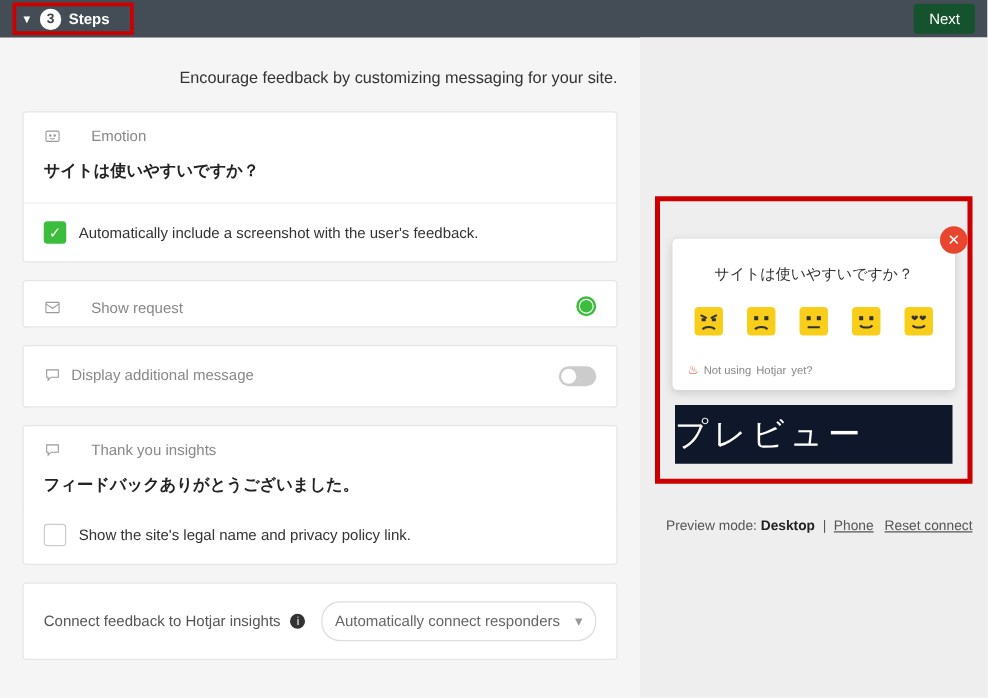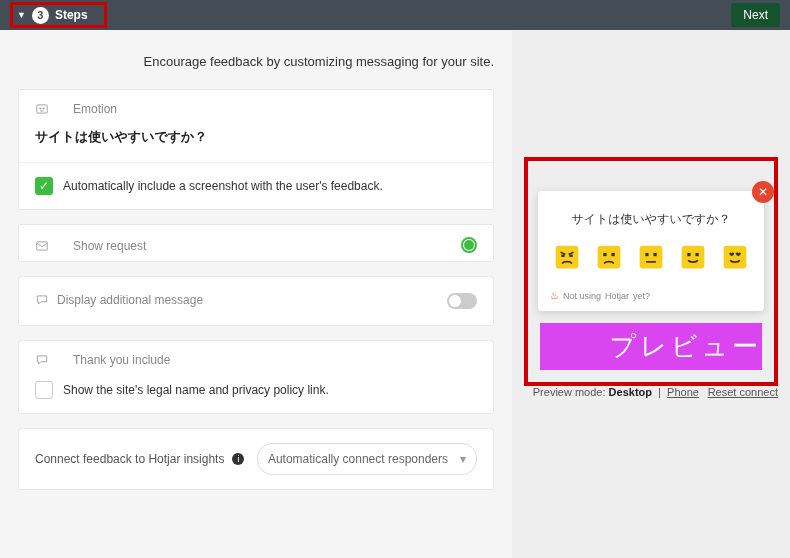--- a/index.html
+++ b/index.html
@@ -33,22 +33,22 @@
   .right{width:278px;background:#eee;padding:12px;position:relative}
   .preview-frame{border:4px solid #c00;padding:30px 10px 12px;margin-top:115px}
   .widget{background:#fff;border-radius:4px;padding:20px 12px 10px;position:relative;box-shadow:0 2px 8px rgba(0,0,0,.15)}
   .widget-close{position:absolute;top:-10px;right:-10px;width:22px;height:22px;border-radius:50%;background:#e8452f;color:#fff;display:flex;align-items:center;justify-content:center;font-size:12px;cursor:pointer}
   .widget-q{text-align:center;font-size:12px;color:#333;margin-bottom:16px}
   .emojis{display:flex;justify-content:space-between;padding:0 4px;margin-bottom:20px}
   .emoji{width:26px;height:26px;cursor:pointer}
   .widget-foot{font-size:9px;color:#888;display:flex;align-items:center;gap:4px}
   .widget-foot a{color:#888;}
   .flame{color:#e8452f;font-size:10px}
-  .preview-label{background:#d946ef;color:#fff;text-align:right;font-size:26px;padding:6px 0;margin:12px 2px 0;letter-spacing:4px;font-weight:400}
-  .preview-mode{text-align:center;font-size:11px;color:#555;}
+  .preview-label{background:#0f172a;color:#fff;text-align:left;font-size:26px;padding:6px 0;margin:12px 2px 0;letter-spacing:4px;font-weight:400}
+  .preview-mode{text-align:center;font-size:11px;color:#555;margin-top:28px}
   .preview-mode .active{font-weight:700;color:#222}
   .preview-mode .link{text-decoration:underline;cursor:pointer}
   .preview-mode .reset{float:right;text-decoration:underline;cursor:pointer;color:#555}
 </style>
 </head>
 <body>
 
 <div class="topbar">
   <div class="topbar-left">
     <span class="chev">▼</span>
@@ -98,22 +98,23 @@
         <span>Display additional message</span>
         <span class="tog-off"></span>
       </div>
     </div>
 
     <div class="card">
       <div class="card-head">
         <svg viewBox="0 0 24 24">
             <path d="M4 5h16v10H10l-4 4v-4H4z"></path>
           </svg>
-        <span>Thank you include</span>
+        <span>Thank you insights</span>
       </div>
+      <div class="card-body">フィードバックありがとうございました。</div>
       <div class="checkrow" style="border-top:none;padding-top:6px">
         <span class="chk off"></span>
         <span>Show the site's legal name and privacy policy link.</span>
       </div>
     </div>
 
     <div class="footer-card">
       <span>Connect feedback to Hotjar insights</span>
       <span class="info-ico">i</span>
       <div class="select"><span>Automatically connect responders</span></div>

